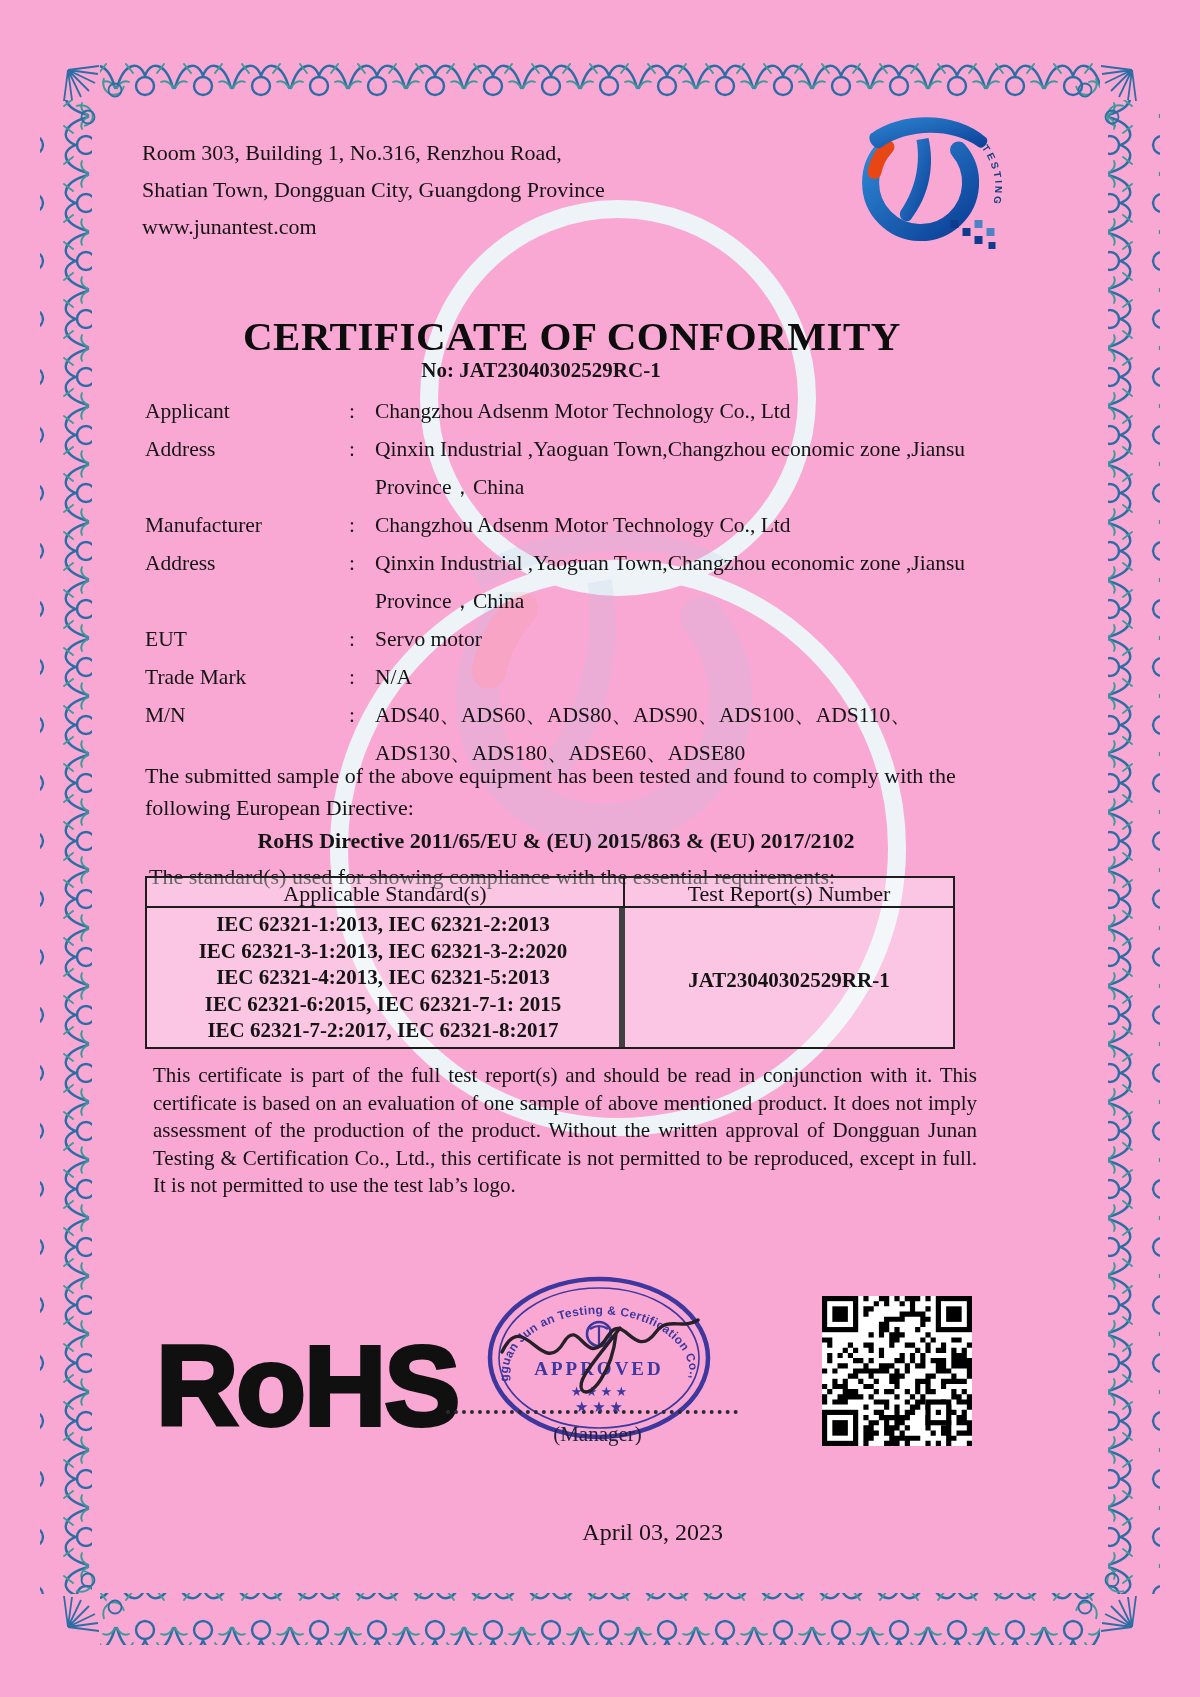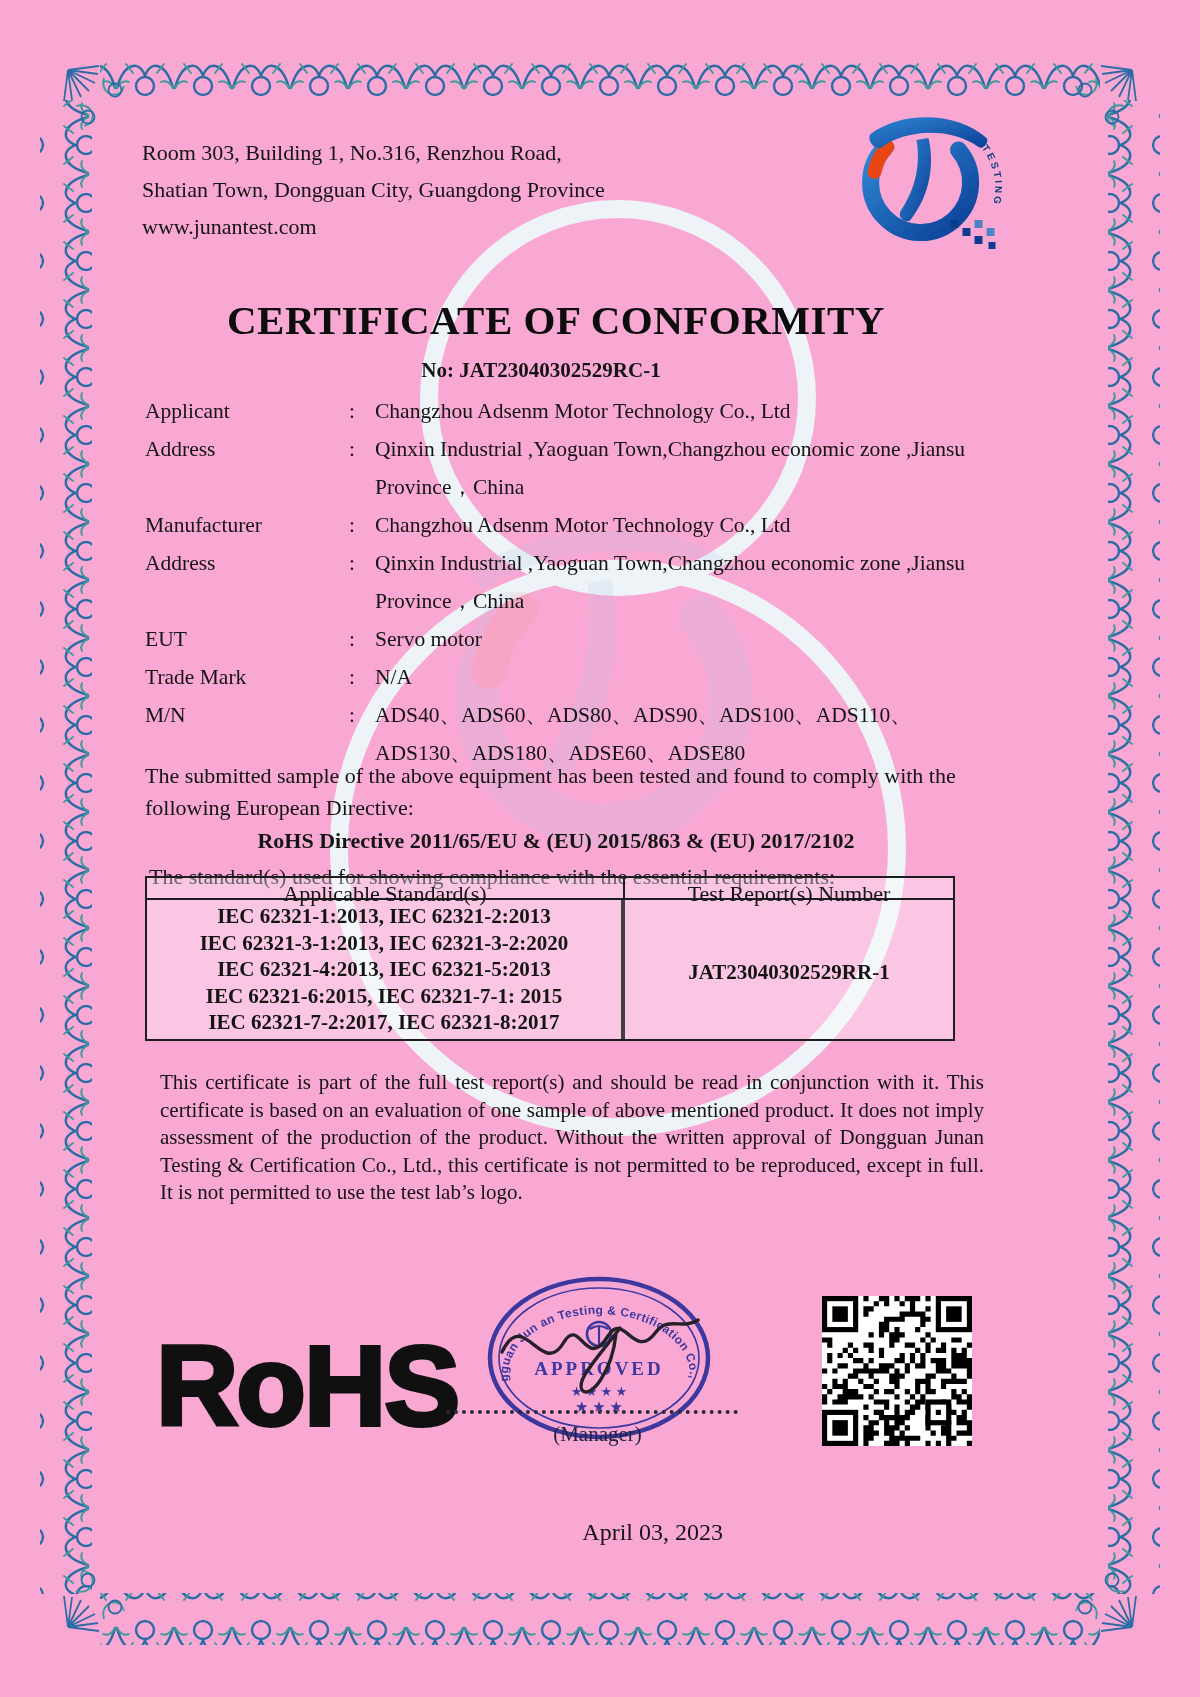--- a/index.html
+++ b/index.html
@@ -9,45 +9,45 @@
     font-family:"Liberation Serif",serif;color:#141414;
   }
   svg{display:block;}
   .border-svg{position:absolute;left:0;top:0;z-index:1;}
   .watermark{position:absolute;left:390px;top:480px;width:430px;height:430px;opacity:.16;z-index:0;}
   .faint-circle{position:absolute;border:18px solid #eef3f8;border-radius:50%;z-index:0;}
 
   .letterhead{position:absolute;left:142px;top:134px;z-index:2;font-size:22px;line-height:37px;}
   .logo{position:absolute;left:838px;top:98px;width:180px;height:162px;z-index:2;}
 
-  .title{position:absolute;left:145px;top:296px;width:822px;z-index:2;margin:0;
+  .title{position:absolute;left:145px;top:296px;width:822px;z-index:2;margin:16px;
     font-size:41px;font-weight:bold;text-align:center;letter-spacing:.5px;color:#0d0d0d;}
   .cert-no{position:absolute;left:130px;top:358px;width:822px;z-index:2;
     font-size:21px;font-weight:bold;text-align:center;}
 
   .fields{position:absolute;left:145px;top:392px;width:822px;z-index:2;font-size:21.5px;line-height:38px;}
   .frow{display:grid;grid-template-columns:204px 24px 1fr;}
   .fvalue{padding-left:2px;}
 
   .blockD{position:absolute;left:145px;top:760px;width:822px;z-index:2;font-size:22px;line-height:31.5px;}
   .para{margin:0;}
   .directive{font-weight:bold;text-align:center;margin-top:2px;}
   .stdintro{margin:4px;}
 
   .tbl{position:absolute;left:145px;top:876px;width:806px;z-index:2;border:2px solid #1d1d1d;background:rgba(255,255,255,.35);}
   .thead{display:grid;grid-template-columns:59.3% 40.7%;border-bottom:2px solid #1d1d1d;}
-  .th{font-size:22px;text-align:center;line-height:32px;height:20px;}
+  .th{font-size:22px;text-align:center;line-height:32px;height:28px;}
   .th.c1{border-right:2px solid #1d1d1d;}
   .tbody{display:grid;grid-template-columns:59.3% 40.7%;}
   .td{padding:3px 0;}
-  .td.c1{border-right:4px solid #404040;}
+  .td.c1{border-right:6px solid #404040;}
   .std-line{font-size:21px;font-weight:bold;text-align:center;line-height:26.5px;}
   .td.c2{display:flex;align-items:center;justify-content:center;font-size:21px;font-weight:bold;margin-top:6px;}
 
-  .disclaimer{position:absolute;left:145px;top:1054px;width:824px;z-index:2;margin:15px;
+  .disclaimer{position:absolute;left:145px;top:1054px;width:824px;z-index:2;margin:8px;
     font-size:21px;line-height:27.6px;text-align:justify;}
 
   .rohs{position:absolute;left:156px;top:1336px;z-index:2;
     font-family:"Liberation Sans",sans-serif;font-weight:bold;font-size:114px;line-height:100px;
     letter-spacing:-2px;color:#101010;-webkit-text-stroke:4px #101010;}
 
   .stamp{position:absolute;left:484px;top:1274px;width:230px;height:168px;z-index:3;opacity:.92;}
   .dotted{position:absolute;left:446px;top:1410px;width:292px;border-top:4px dotted #2b2b33;z-index:4;}
   .manager{position:absolute;left:495px;top:1422px;width:205px;z-index:4;
     font-size:21px;text-align:center;color:#23233a;}

